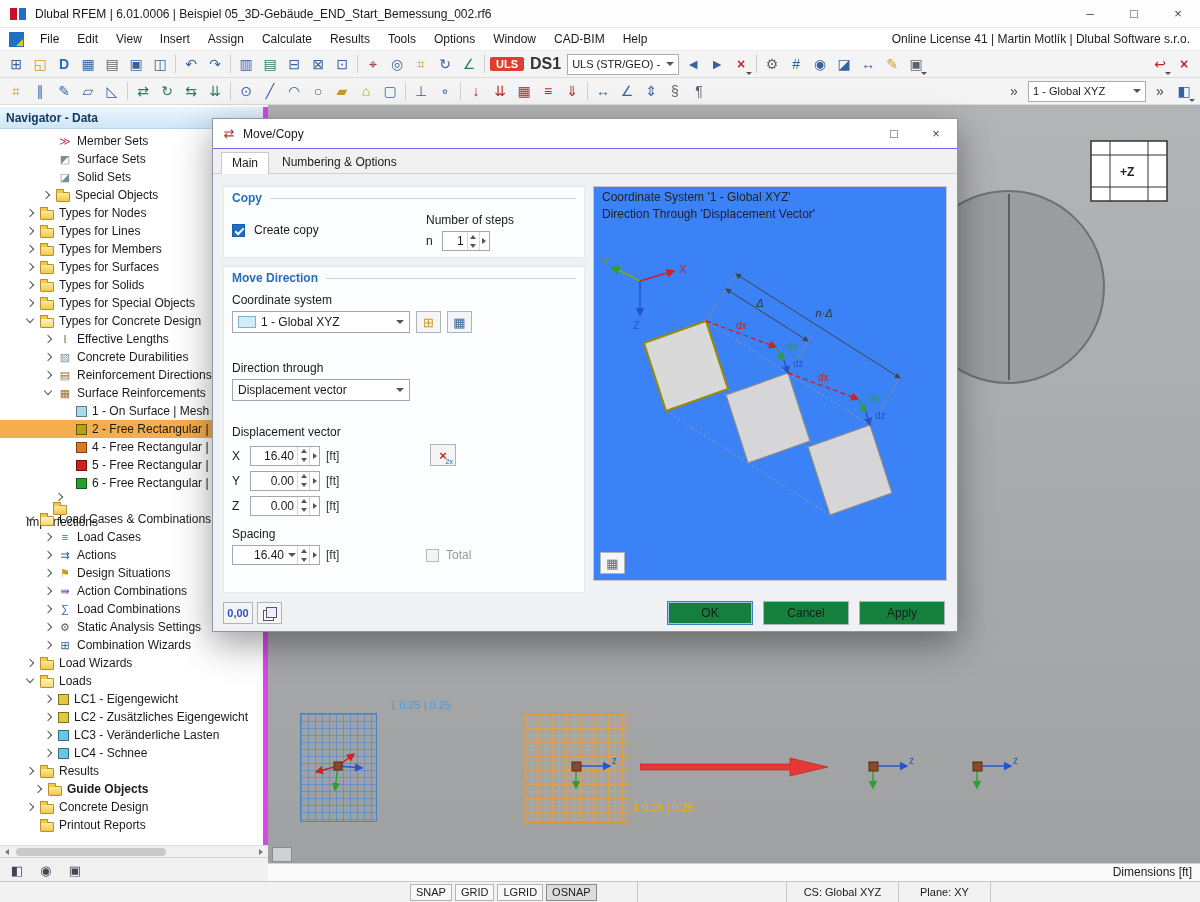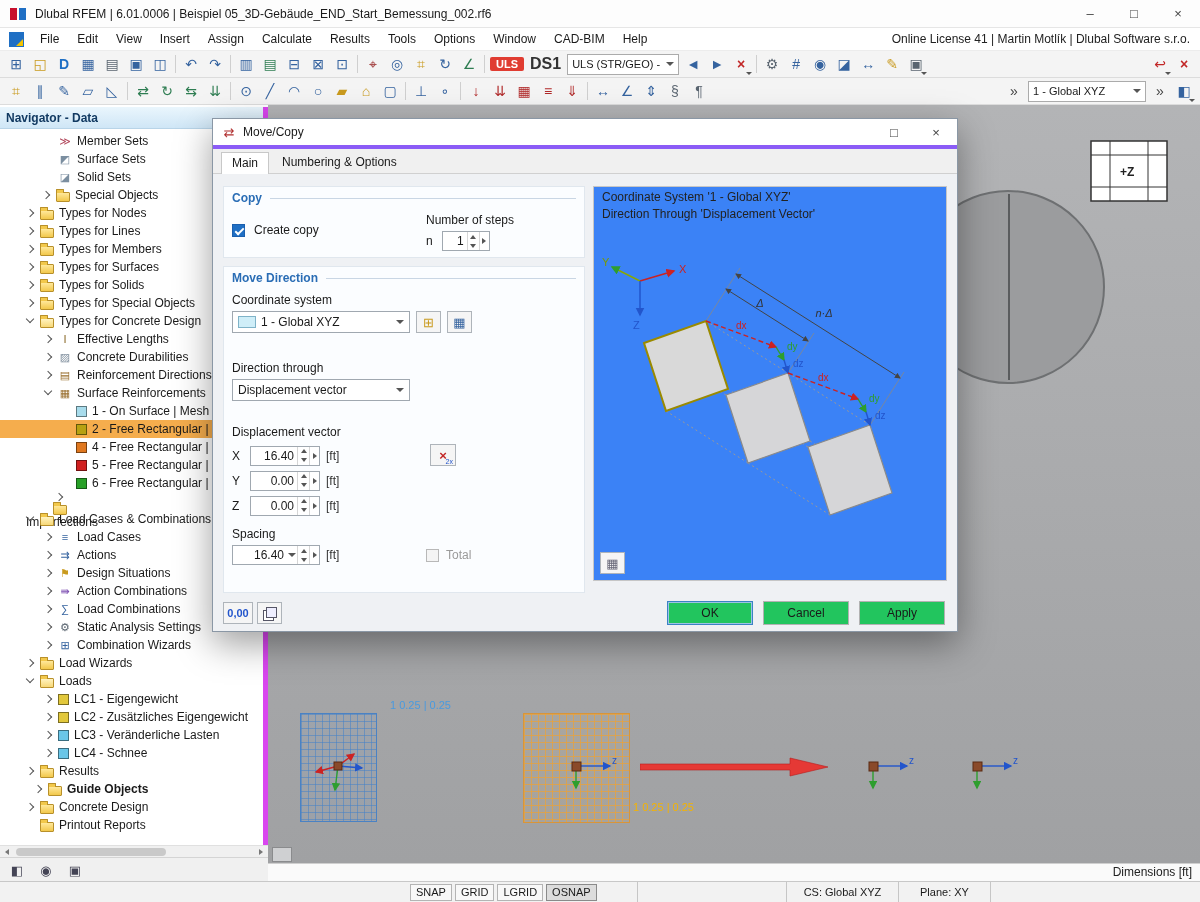--- a/index.html
+++ b/index.html
@@ -87,21 +87,21 @@
 .sb-pad{width:410px;flex:none;}
 .sb-toggles{display:flex;gap:3px;flex:none;}
 .stg{min-width:36px;height:17px;border:1px solid #b4b4b4;background:#f8f8f8;display:flex;align-items:center;justify-content:center;padding:0 5px;}
 .stg.pressed{background:#dcdcdc;border-color:#8a8a8a;}
 .sb-flex{flex:1;}
 .sseg{height:20px;border-left:1px solid #c6c6c6;display:flex;align-items:center;justify-content:center;flex:none;}
 .s0{width:149px;}.s1{width:112px;}.s2{width:92px;}.s3{width:210px;}
 
 
 .dialog{position:absolute;left:212px;top:118px;width:746px;height:514px;background:#eff1f4;border:1px solid #8a97a5;box-shadow:0 12px 34px rgba(0,0,0,.38);z-index:50;}
-.dlg-titlebar{height:30px;background:#fff;display:flex;align-items:center;padding-left:8px;border-bottom:4px solid #8b5cf6;}
+.dlg-titlebar{height:30px;background:#fff;display:flex;align-items:center;padding-left:8px;border-bottom:1px solid #8b5cf6;}
 .dlg-icon{width:16px;text-align:center;color:#b03030;font-size:13px;margin-right:6px;}
 .dlg-icon::before{content:"⇄";}
 .dlg-controls{margin-left:auto;display:flex;height:100%;}
 .dlg-btn{width:42px;display:flex;align-items:center;justify-content:center;color:#444;font-size:13px;}
 .dlg-tabs{height:25px;background:#f0f0f0;display:flex;align-items:flex-end;padding-left:8px;border-bottom:1px solid #d0d0d0;}
 .tab{padding:3px 10px 4px;margin-right:2px;border:1px solid transparent;border-bottom:none;}
 .tab.active{background:#fff;border-color:#c8c8c8;position:relative;top:1px;}
 .sec{position:absolute;background:#fbfdff;border:1px solid #e0e7ee;padding:4px 8px;}
 .sec-copy{left:10px;top:67px;width:362px;height:72px;}
 .sec-move{left:10px;top:147px;width:362px;height:327px;}
@@ -141,21 +141,21 @@
 .preview{position:absolute;left:380px;top:67px;width:354px;height:395px;background:#3b82f6;border:1px solid #c6c6c6;}
 .pv-line{padding:3px 8px 0;color:#222;}
 .pv-svg{position:absolute;left:6px;top:46px;}
 .pv-btn{position:absolute;left:6px;bottom:6px;color:#667;}
 .dlg-footer-left{position:absolute;left:10px;top:483px;display:flex;gap:4px;}
 .dec-btn{min-width:30px;height:22px;background:#f5f5f5;border:1px solid #aeb4ba;display:inline-flex;align-items:center;justify-content:center;color:#2255cc;font-size:11px;font-weight:bold;padding:0 3px;}
 .copy-ic{position:relative;width:13px;height:13px;}
 .copy-ic::before{content:"";position:absolute;left:0;top:3px;width:9px;height:9px;border:1px solid #556;background:#fff;}
 .copy-ic::after{content:"";position:absolute;left:3px;top:0;width:9px;height:9px;border:1px solid #556;background:#eef;}
 .dlg-buttons{position:absolute;right:12px;top:482px;display:flex;gap:10px;}
-.btn{width:86px;height:24px;background:#22c55e;border:1px solid #b2b2b2;display:flex;align-items:center;justify-content:center;}
+.btn{width:86px;height:24px;background:#15803d;border:1px solid #b2b2b2;display:flex;align-items:center;justify-content:center;}
 .btn.primary{border:1px solid #3b82c4;box-shadow:inset 0 0 0 1px #9cc3e5;}
 </style>
 </head>
 <body>
 
 <svg width="0" height="0" style="position:absolute">
   <defs>
     <marker id="mr" markerWidth="8" markerHeight="8" refX="5" refY="3" orient="auto">
         <path d="M0,0 L6,3 L0,6 z" fill="#cc2222"></path>
       </marker>

